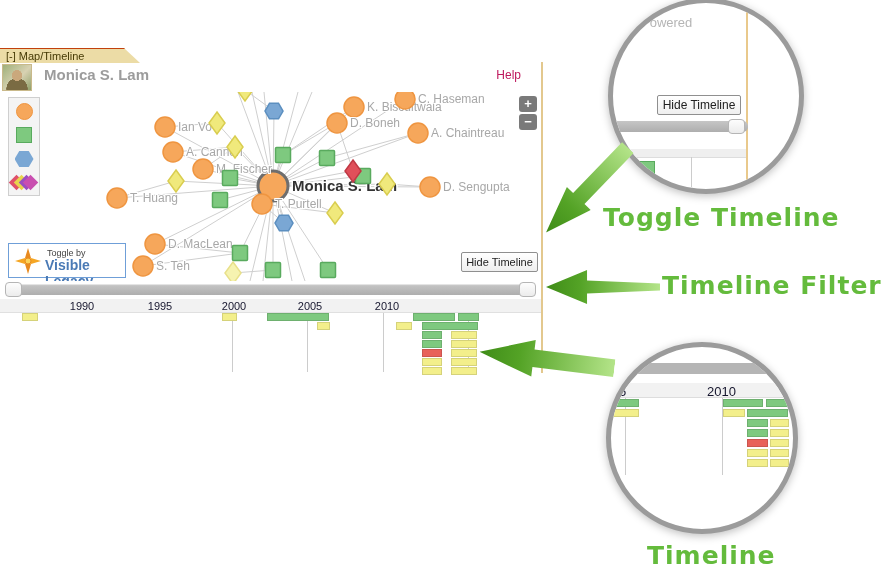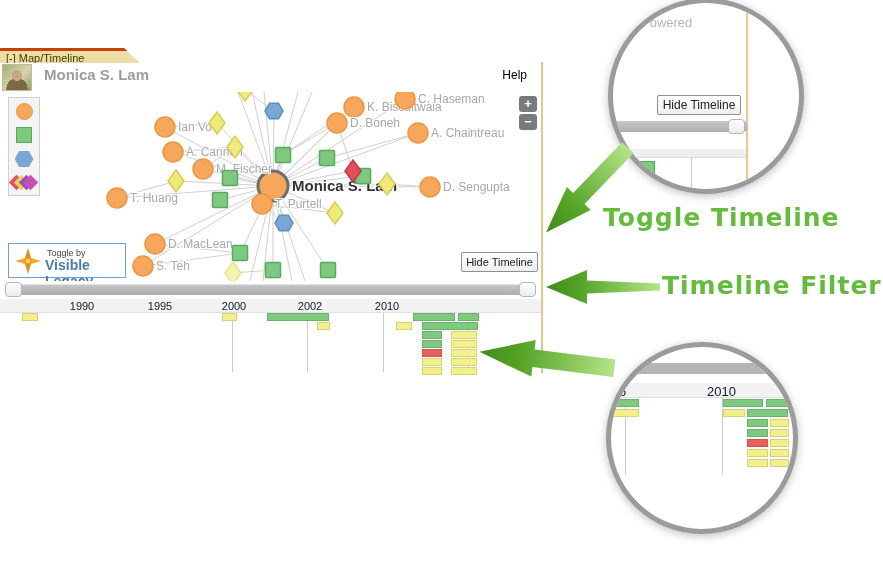--- a/index.html
+++ b/index.html
@@ -1,33 +1,33 @@
 <!DOCTYPE html>
 <html><head>
 <meta charset="utf-8">
 <style>
   html,body{margin:0;padding:0;background:#fff;}
   #page{position:relative;width:883px;height:584px;background:#fff;overflow:hidden;
         font-family:"Liberation Sans",sans-serif;}
   .abs{position:absolute;}
 
   
-  #tab{left:0;top:48px;width:140px;height:15px;background:#ecdca6;border-top:3px solid #c2410c;
+  #tab{left:0;top:48px;width:140px;height:15px;background:#ecdca6;border-top:1px solid #c2410c;
        clip-path:polygon(0 0,124px 0,140px 100%,0 100%);
        font-size:11px;color:#463a05;line-height:15px;padding-left:6px;box-sizing:border-box;}
 
   
   #header{left:0;top:63px;width:543px;height:29px;background:#fff;border-bottom:1px solid #e3e3e3;}
   #avatar{left:2px;top:1px;width:30px;height:27px;border:1px solid #c9b98a;box-sizing:border-box;
           background:
             radial-gradient(circle at 50% 42%, #caa87c 0 26%, transparent 27%),
             radial-gradient(circle at 50% 95%, #7a6b43 0 38%, transparent 39%),
             linear-gradient(135deg,#9fb07a,#d8d2b2 55%,#8fa06a);}
   #title{left:44px;top:3px;font-size:15px;font-weight:bold;color:#9c9c9c;}
-  #help{right:16px;top:5px;font-size:12px;color:#000000;cursor:pointer;}
+  #help{right:22px;top:5px;font-size:12px;color:#be185d;cursor:pointer;}
 
   
   #map{left:0;top:92px;width:543px;height:189px;background:#fff;overflow:hidden;}
   #graph-svg{position:absolute;left:0;top:0;}
   #legend{left:8px;top:5px;width:30px;height:97px;background:#f4f4f4;border:1px solid #cfcfcf;}
   .leg-item{position:absolute;left:0;width:30px;height:22px;display:flex;align-items:center;justify-content:center;}
   .leg-circle{width:17px;height:17px;border-radius:50%;background:#f6a75b;border:1.5px solid #ef9540;box-sizing:border-box;}
   .leg-square{width:16px;height:16px;background:#7ec97f;border:1.5px solid #59aa5e;box-sizing:border-box;}
   .leg-hex{width:19px;height:16px;background:#7aa7d4;clip-path:polygon(25% 0,75% 0,100% 50%,75% 100%,25% 100%,0 50%);}
   .leg-diam{position:relative;width:26px;height:18px;}
@@ -256,21 +256,21 @@
   <div id="slider-row" class="abs">
     <div id="slider-track"></div>
     <div class="slider-handle" style="left:5px"></div>
     <div class="slider-handle" style="left:519px"></div>
   </div>
 
   <div id="year-strip" class="abs">
       <div class="year-label" style="left: 82px; text-align: right;">1990</div>
       <div class="year-label" style="left: 160px;">1995</div>
       <div class="year-label" style="left: 234px;">2000</div>
-      <div class="year-label" style="left: 310px;">2002</div>
+      <div class="year-label" style="left: 310px;">2005</div>
       <div class="year-label" style="left: 387px;">2010</div>
     </div>
 
   <div id="chart" class="abs">
       <div class="gridline" style="left: 232px;"></div>
       <div class="gridline" style="left: 307px;"></div>
       <div class="gridline" style="left: 383px;"></div>
       <div class="gridline" style="left: 468px;"></div>
       <div class="tbar" style="left: 22px; top: 0px; width: 16px; background: rgb(243, 239, 139);"></div>
       <div class="tbar" style="left: 222px; top: 0px; width: 15px; background: rgb(243, 239, 139);"></div>
@@ -336,14 +336,15 @@
         </div>
     </div>
   </div>
 
   <div id="arrow-toggle" class="arrow"></div>
   <div id="arrow-filter" class="arrow"></div>
   <div id="arrow-bottom" class="arrow"></div>
 
   <div id="note-filter" class="abs note">Timeline Filter</div>
   <div id="note-toggle" class="abs note">Toggle Timeline</div>
+  <div id="note-timeline" class="abs note">Timeline</div>
 
 </div>
 
 </body></html>

